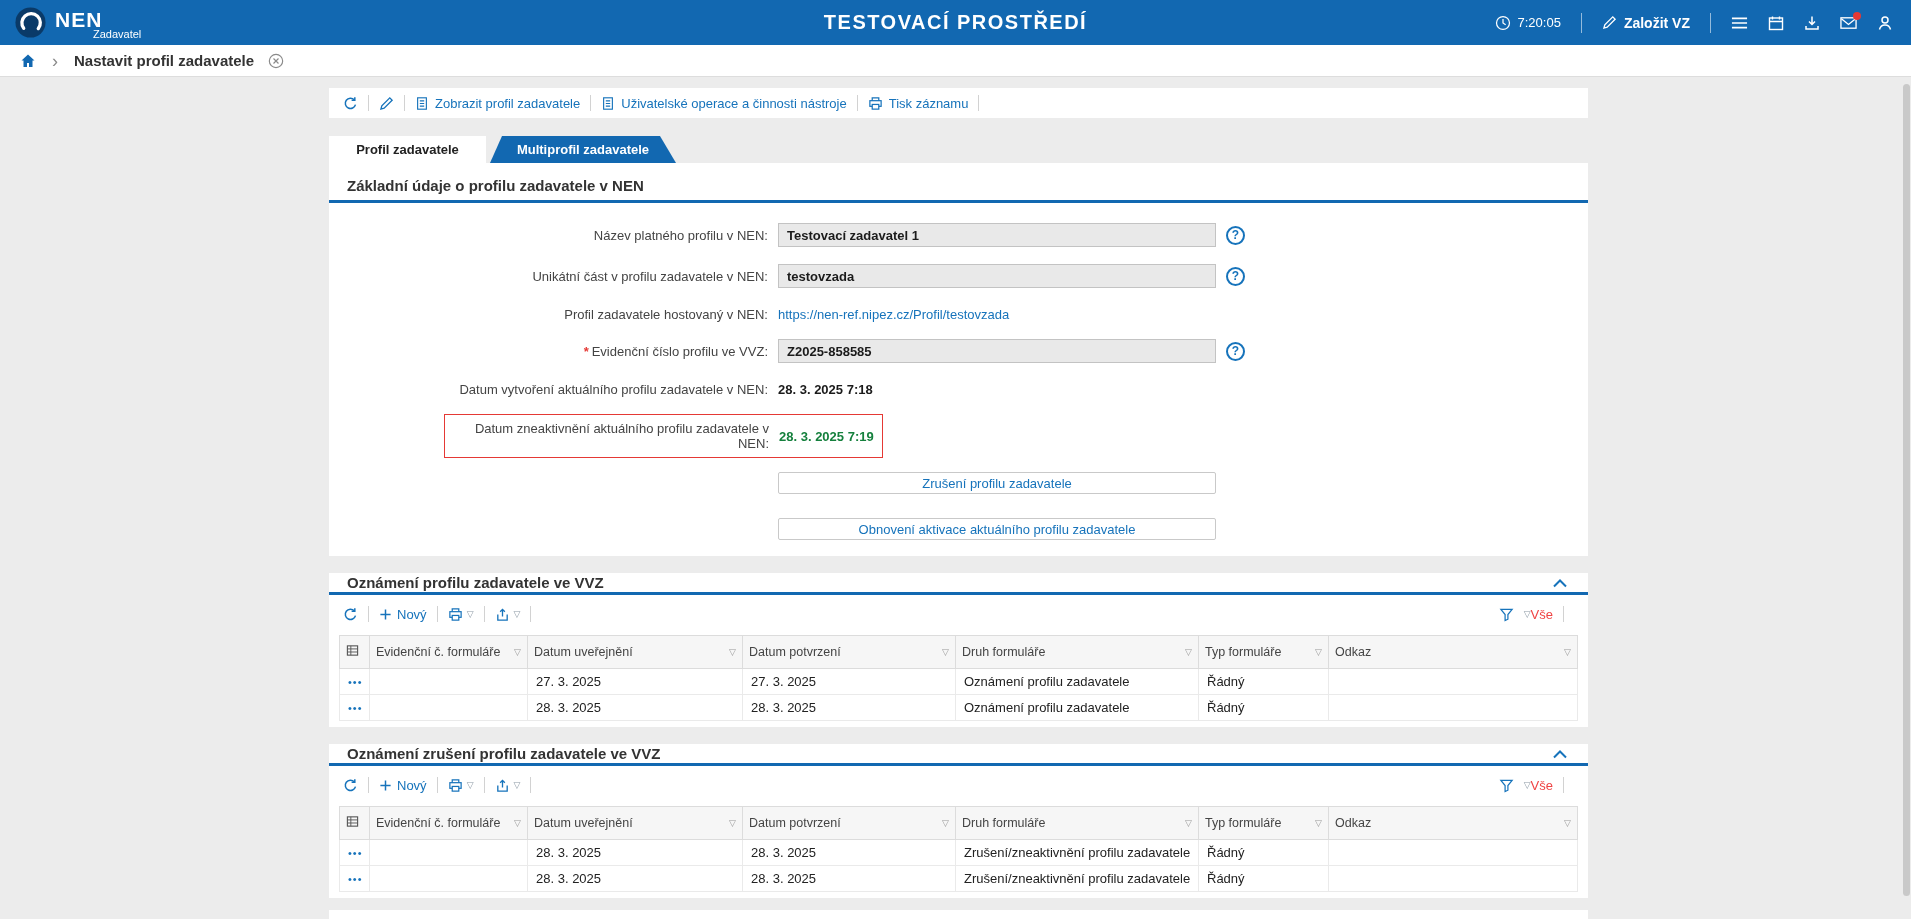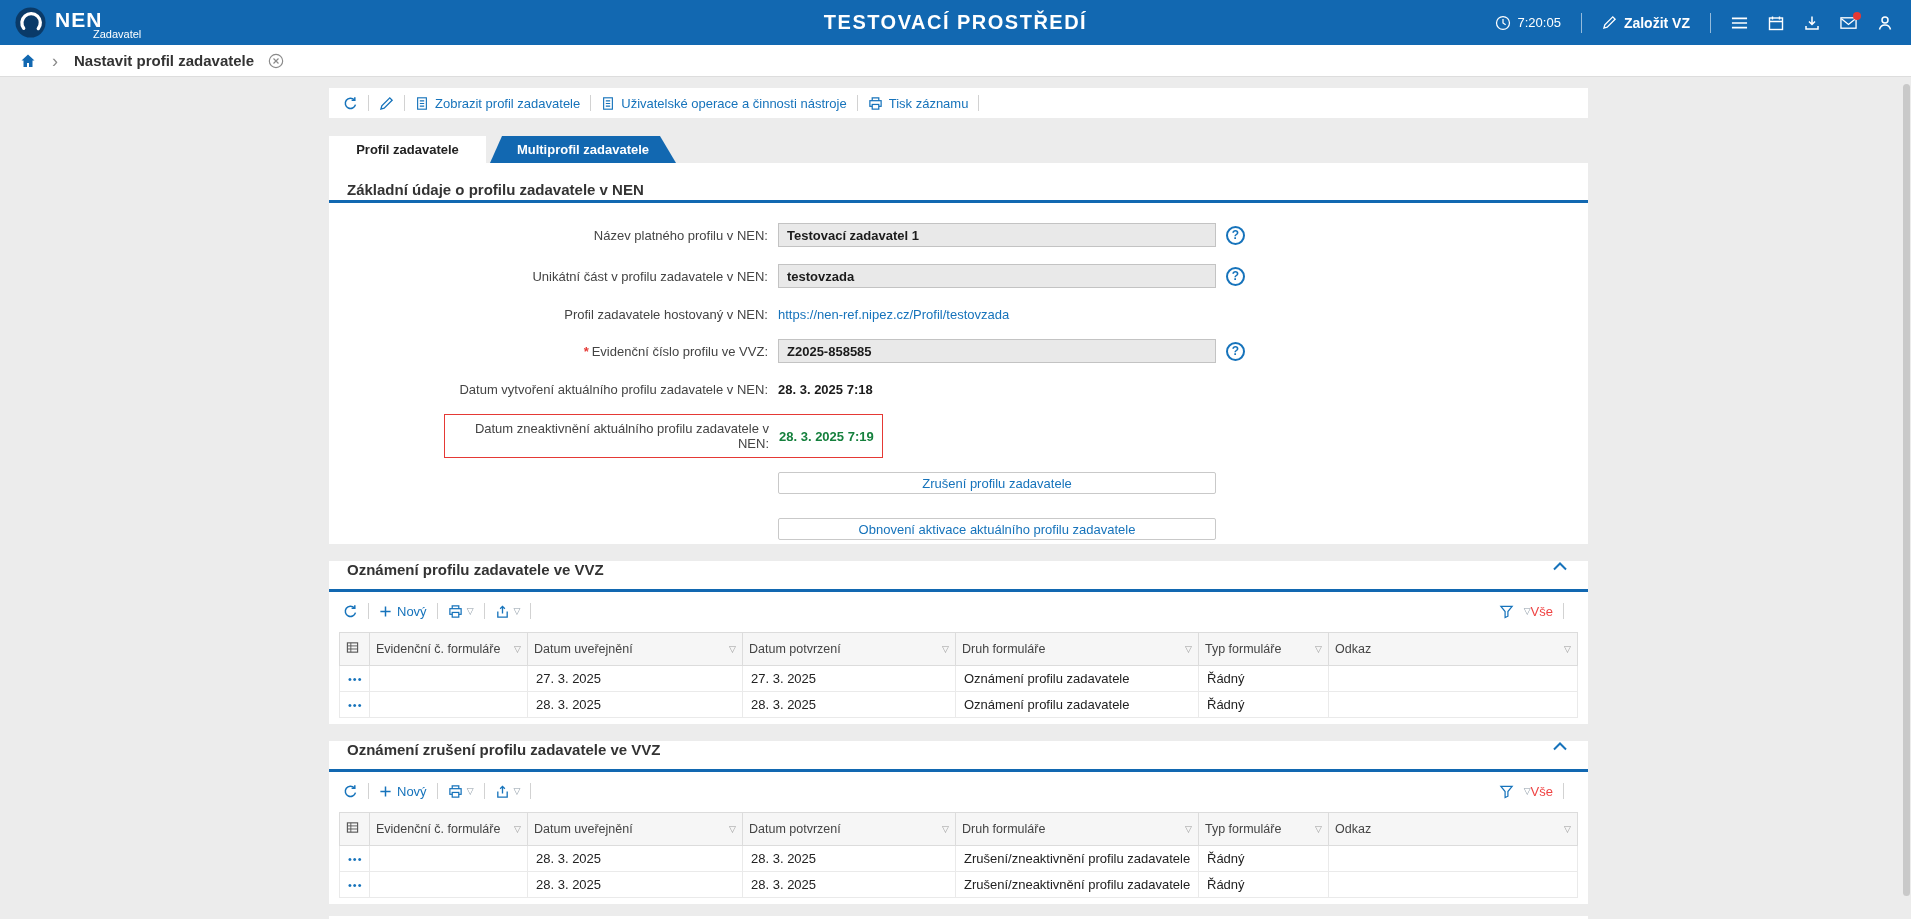--- a/index.html
+++ b/index.html
@@ -38,41 +38,41 @@
   .tool-link { display: flex; align-items: center; gap: 6px; color: #1673BB; font-size: 13px; cursor: pointer; }
 
   
   .tabs { margin-top: 18px; height: 27px; display: flex; }
   .tab { display: flex; align-items: center; justify-content: center; font-size: 13px; font-weight: bold; cursor: pointer; }
   .tab-active { width: 157px; background: #fff; color: #222; }
   .tab-inactive { width: 186px; background: #1268B1; color: #fff; margin-left: 4px;
     clip-path: polygon(12px 0, calc(100% - 16px) 0, 100% 100%, 0 100%); }
 
   
-  .section-title-bar { height: 40px; border-bottom: 3px solid #1268B1; display: flex; align-items: flex-end; padding: 2px 18px; }
+  .section-title-bar { height: 40px; border-bottom: 3px solid #1268B1; display: flex; align-items: flex-start; padding: 14px 18px; }
   .section-title { font-size: 15px; font-weight: bold; color: #333; }
-  .form-body { padding: 20px 0 4px 0; border-radius: 13px; }
+  .form-body { padding: 20px 0 16px 0; border-radius: 13px; }
   .form-row { display: flex; align-items: center; min-height: 24px; margin-bottom: 17px; }
   .form-label { width: 439px; text-align: right; font-size: 13px; color: #444; flex: 0 0 439px; }
   .req-mark { color: #E53935; font-weight: bold; margin-right: 3px; }
   .field-input { margin-left: 10px; width: 438px; height: 24px; background: #e9e9e9; border: 1px solid #c3c3c3; font-family: inherit; font-size: 13px; font-weight: bold; color: #1b1b1b; padding: 0 8px; }
   .field-link { margin-left: 10px; color: #1673BB; font-size: 13px; text-decoration: none; cursor: pointer; }
   .field-text { margin-left: 10px; font-size: 13px; font-weight: bold; color: #1b1b1b; }
   .help-circle { margin-left: 10px; width: 19px; height: 19px; border: 2px solid #1673BB; border-radius: 50%; color: #1673BB; font-weight: bold; font-size: 12px; display: inline-flex; align-items: center; justify-content: center; flex: 0 0 auto; cursor: pointer; }
   .row-plain { margin-bottom: 16px; min-height: 18px; }
   .row-highlight-wrap { margin-bottom: 14px; }
   .row-highlight { display: inline-flex; align-items: center; border: 1px solid #E53935; padding: 6px 8px; margin-left: 115px; }
   .row-highlight .hl-label { width: 316px; text-align: right; font-size: 13px; color: #444; }
   .row-highlight .hl-value { margin-left: 10px; font-size: 13px; font-weight: bold; color: #15803d; }
   .profile-btn { display: block; margin-left: 449px; width: 438px; height: 22px; background: #fff; border: 1px solid #c9c9c9; border-radius: 2px; color: #1673BB; font-size: 13px; font-family: inherit; cursor: pointer; margin-bottom: 16px; }
   .profile-btn:last-child { margin-bottom: 0; margin-top: 24px; }
 
   
   .grid-panel { margin-top: 17px; padding-bottom: 6px; }
-  .grid-header { height: 31px; border-bottom: 3px solid #1268B1; display: flex; align-items: flex-start; padding: 0 20px 0 18px; }
+  .grid-header { height: 22px; border-bottom: 3px solid #1268B1; display: flex; align-items: center; padding: 0 20px 0 18px; }
   .collapse-btn { margin-left: auto; color: #1673BB; display: flex; cursor: pointer; }
   .grid-toolbar { height: 38px; display: flex; align-items: center; padding: 0 14px; }
   .tb-new { display: flex; align-items: center; gap: 5px; color: #1673BB; font-size: 13px; cursor: pointer; }
   .tiny-caret { color: #8d9aa5; font-size: 9px; margin-left: 4px; cursor: pointer; }
   .tb-right { margin-left: auto; display: flex; align-items: center; }
   .tb-all { color: #ef4444; font-size: 13px; cursor: pointer; }
 
   table.grid-table { width: 1239px; margin: 2px 10px 0 10px; border-collapse: collapse; table-layout: fixed; }
   .grid-table th { background: #f6f6f6; border: 1px solid #dcdcdc; height: 26px; font-weight: normal; font-size: 12.5px; color: #444; text-align: left; padding: 8px 6px; white-space: nowrap; overflow: hidden; }
   .th-inner { display: flex; align-items: center; }

